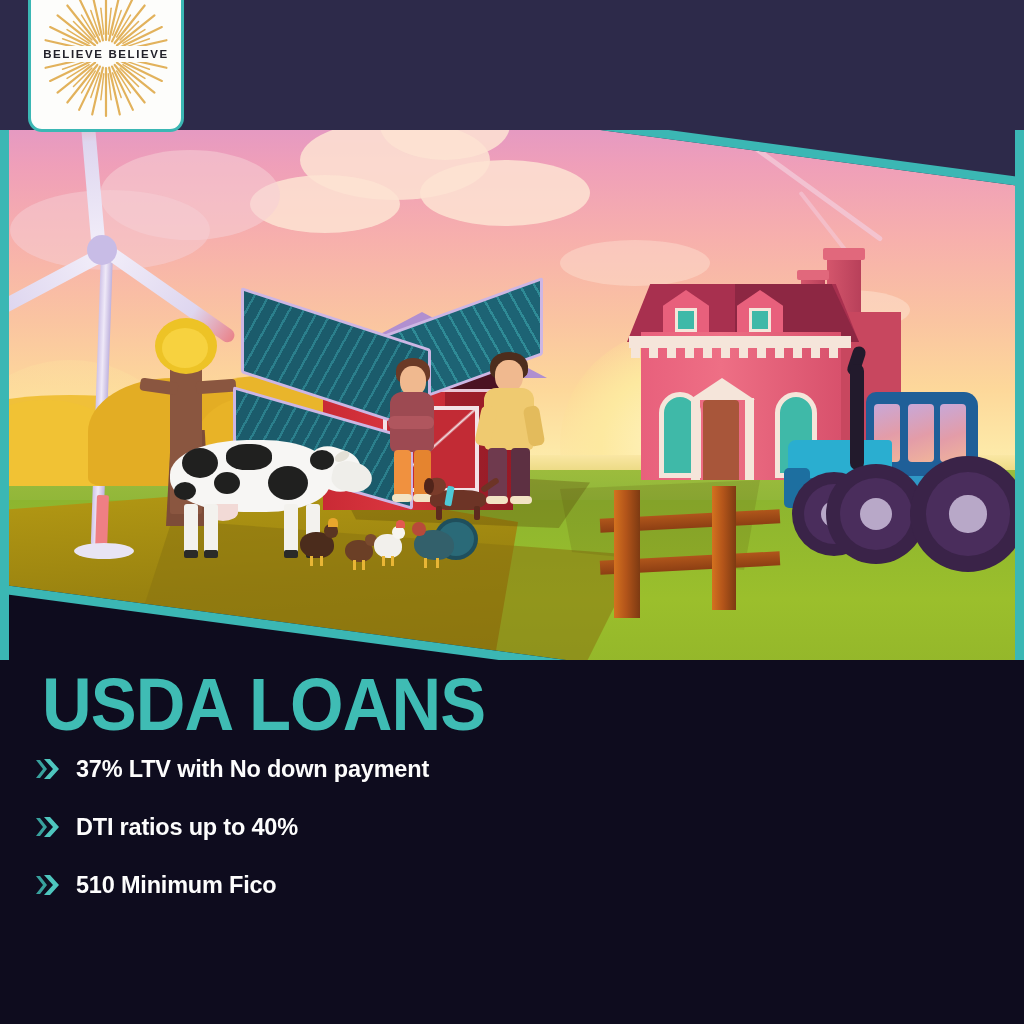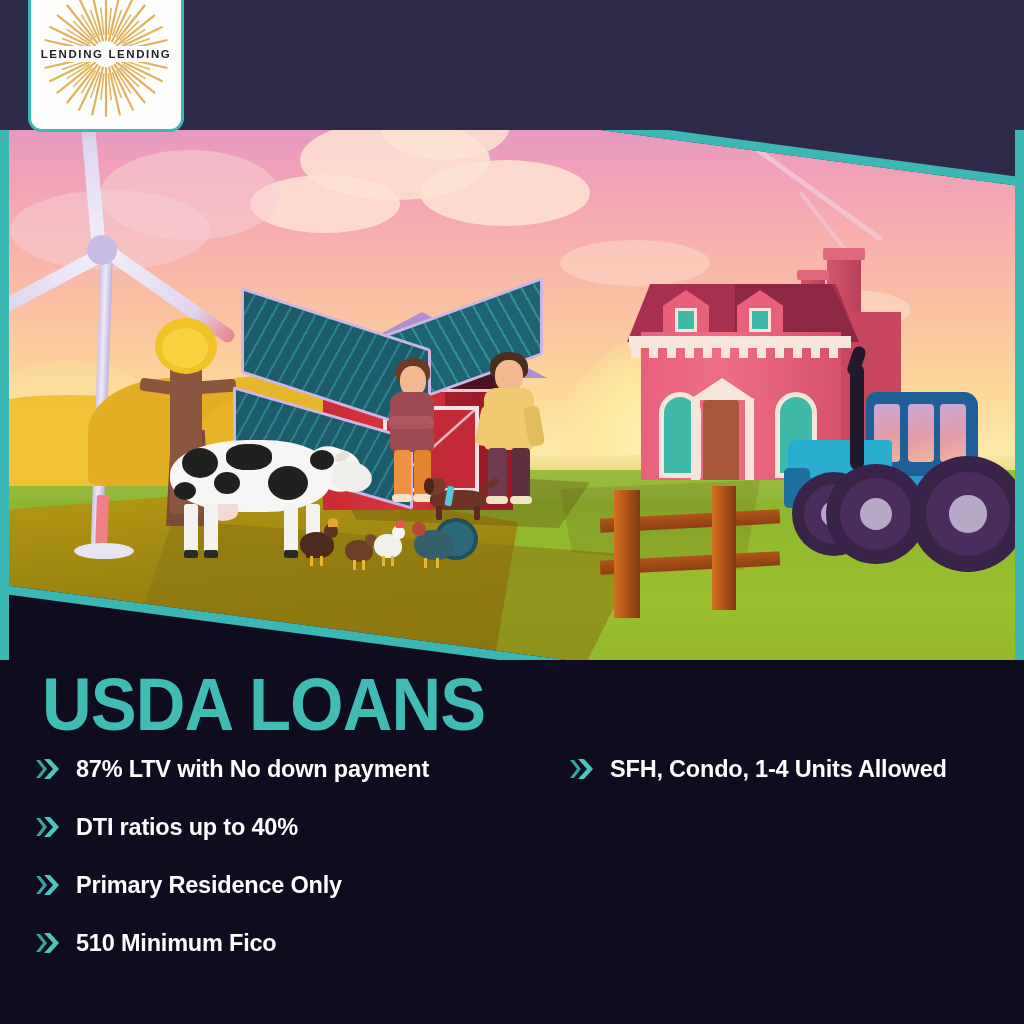--- a/index.html
+++ b/index.html
@@ -480,77 +480,59 @@
             <line x1="85.95" y1="66.27" x2="123.47" y2="36.34" stroke="#e2b25c" stroke-width="2.2" stroke-linecap="round"></line>
             <line x1="91.93" y1="64.36" x2="113.95" y2="50.53" stroke="#e2b25c" stroke-width="1.5" stroke-linecap="round"></line>
             <line x1="87.61" y1="68.93" x2="130.86" y2="48.10" stroke="#e2b25c" stroke-width="2.2" stroke-linecap="round"></line>
             <line x1="93.88" y1="68.39" x2="118.42" y2="59.81" stroke="#e2b25c" stroke-width="1.5" stroke-linecap="round"></line>
             <line x1="88.65" y1="71.88" x2="135.45" y2="61.20" stroke="#e2b25c" stroke-width="2.2" stroke-linecap="round"></line>
             <line x1="94.87" y1="72.76" x2="120.71" y2="69.85" stroke="#e2b25c" stroke-width="1.5" stroke-linecap="round"></line>
           </g>
       </g>
 
     </svg>
-    <span class="logo-text">LENDING LENDING</span>
+    <span class="logo-text">BELIEVE BELIEVE</span>
   </div>
 
   <div class="bottom">
     <div class="title">USDA LOANS</div>
 
     <div class="cols">
       <div class="col left">
 
         <div class="bullet">
           <span class="chev">
             <svg width="26" height="24" viewBox="0 0 26 24">
                 <path d="M2 3 L6 3 L13 12 L6 21 L2 21 L9 12 Z" fill="#3fbcb4" opacity=".85"></path>
                 <path d="M10 2 L16 2 L25 12 L16 22 L10 22 L19 12 Z" fill="#4ec6be"></path>
               </svg>
           </span>
-          <span class="btxt">87% LTV with No down payment</span>
+          <span class="btxt">37% LTV with No down payment</span>
         </div>
 
         <div class="bullet">
           <span class="chev">
             <svg width="26" height="24" viewBox="0 0 26 24">
                 <path d="M2 3 L6 3 L13 12 L6 21 L2 21 L9 12 Z" fill="#3fbcb4" opacity=".85"></path>
                 <path d="M10 2 L16 2 L25 12 L16 22 L10 22 L19 12 Z" fill="#4ec6be"></path>
               </svg>
           </span>
           <span class="btxt">DTI ratios up to 40%</span>
         </div>
 
-        <div class="bullet">
-          <span class="chev">
-            <svg width="26" height="24" viewBox="0 0 26 24">
-                <path d="M2 3 L6 3 L13 12 L6 21 L2 21 L9 12 Z" fill="#3fbcb4" opacity=".85"></path>
-                <path d="M10 2 L16 2 L25 12 L16 22 L10 22 L19 12 Z" fill="#4ec6be"></path>
-              </svg>
-          </span>
-          <span class="btxt">Primary Residence Only</span>
-        </div>
 
         <div class="bullet">
           <span class="chev">
             <svg width="26" height="24" viewBox="0 0 26 24">
                 <path d="M2 3 L6 3 L13 12 L6 21 L2 21 L9 12 Z" fill="#3fbcb4" opacity=".85"></path>
                 <path d="M10 2 L16 2 L25 12 L16 22 L10 22 L19 12 Z" fill="#4ec6be"></path>
               </svg>
           </span>
           <span class="btxt">510 Minimum Fico</span>
         </div>
       </div>
 
       <div class="col right">
-        <div class="bullet">
-          <span class="chev">
-            <svg width="26" height="24" viewBox="0 0 26 24">
-                <path d="M2 3 L6 3 L13 12 L6 21 L2 21 L9 12 Z" fill="#3fbcb4" opacity=".85"></path>
-                <path d="M10 2 L16 2 L25 12 L16 22 L10 22 L19 12 Z" fill="#4ec6be"></path>
-              </svg>
-          </span>
-          <span class="btxt">SFH, Condo, 1-4 Units Allowed</span>
-        </div>
 
       </div>
     </div>
   </div>
 </div>
 
 </body></html>

